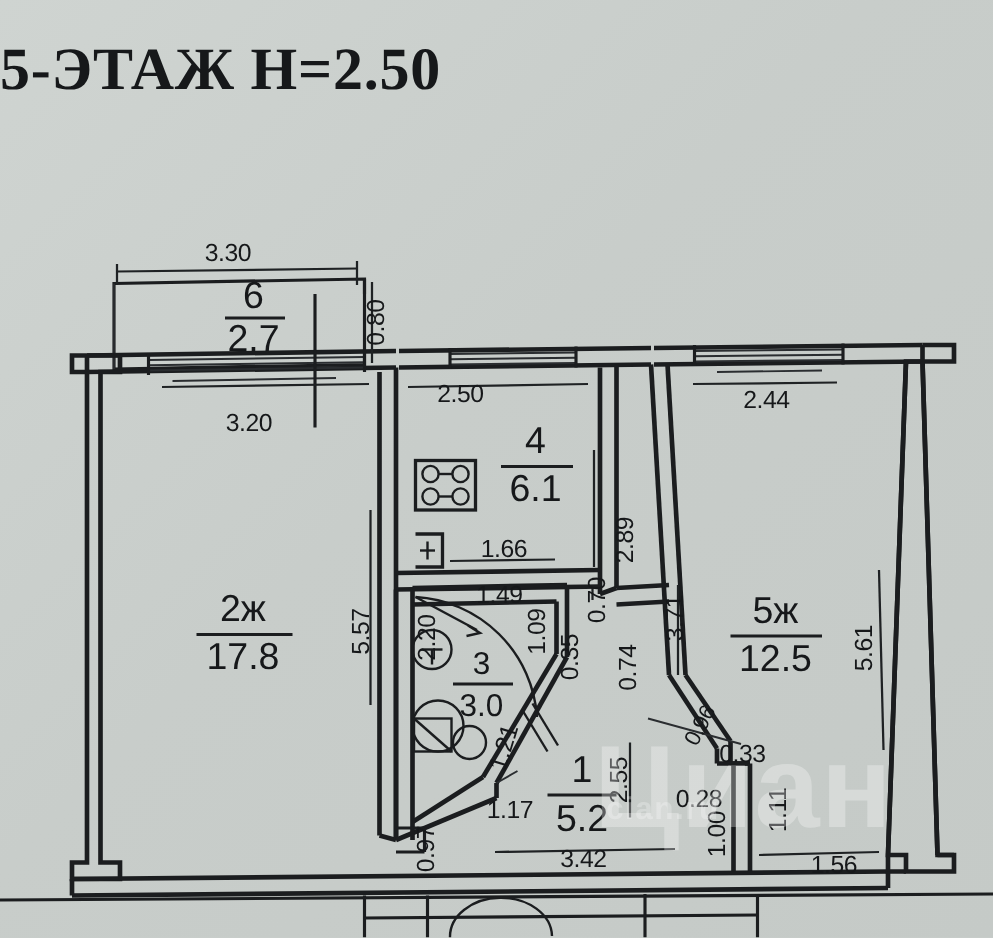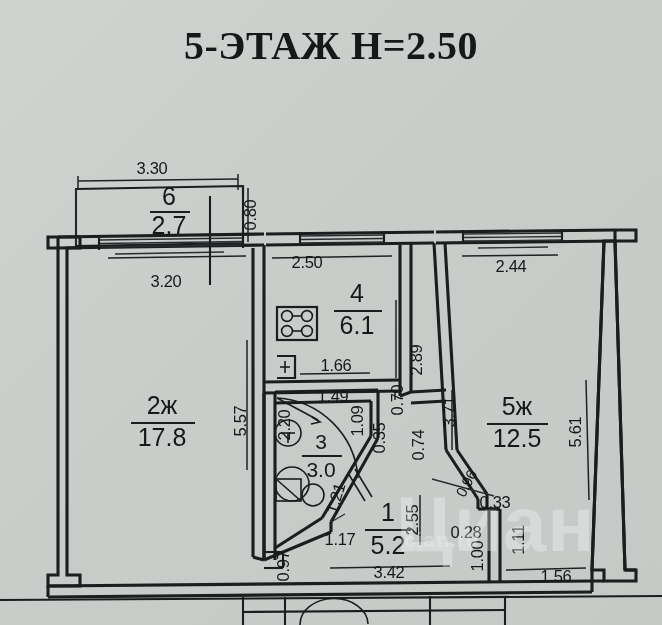--- a/index.html
+++ b/index.html
@@ -18,21 +18,21 @@
     position: relative;
     width: 662px;
     height: 625px;
     background: linear-gradient(135deg, #cfd4d1 0%, #c8cdca 45%, #c5cac7 100%);
   }
   .title {
     position: absolute;
     top: 22px;
     left: 0;
     width: 662px;
-    text-align: center;
+    text-align: left;
     font-family: "Liberation Serif", serif;
     font-size: 40px;
     font-weight: 700;
     color: #16181a;
     letter-spacing: 0.5px;
   }
   svg.plan {
     position: absolute;
     top: 0; left: 0;
   }

